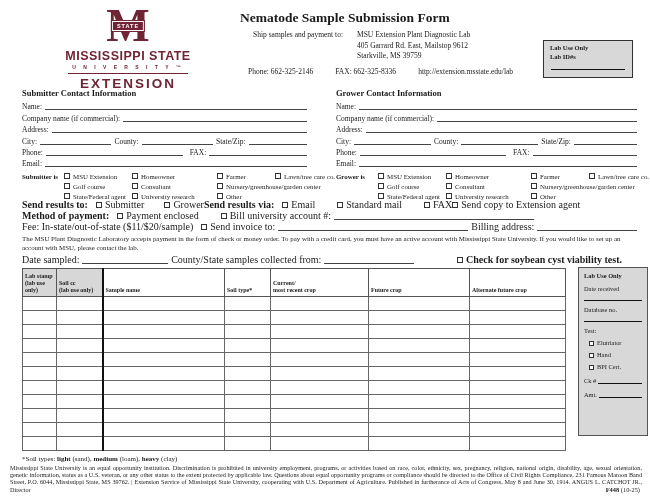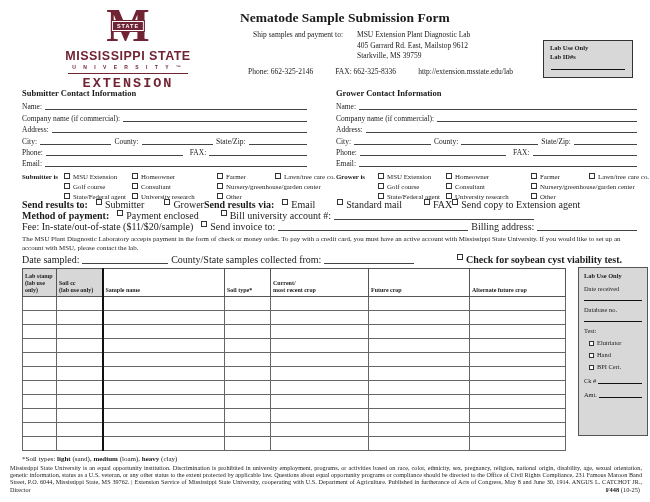--- a/index.html
+++ b/index.html
@@ -15,21 +15,21 @@
   .m-letter { font-family:"Liberation Serif", serif; font-weight:bold; font-size:46px; line-height:44px; color:#702434; }
   .m-banner {
     position:absolute; left:50%; top:17px; transform:translateX(-50%);
     background:#702434; color:#fff; border:1px solid #fff; outline:1px solid #702434;
     font-family:"Liberation Sans", sans-serif; font-size:5.5px; font-weight:bold;
     letter-spacing:1px; padding:1px 4px; line-height:6px;
   }
   .msu-name { font-family:"Liberation Sans", sans-serif; font-weight:bold; font-size:12.5px; letter-spacing:0.5px; margin-top:1px; }
   .msu-univ { font-family:"Liberation Sans", sans-serif; font-size:5px; font-weight:bold; letter-spacing:3px; margin-top:1px; }
   .logo-rule { border-top:1px solid #702434; margin:3px 26px 2px 26px; }
-  .msu-ext { font-family:Liberation Mono, monospace; font-weight:bold; font-size:13.5px; letter-spacing:2px; }
+  .msu-ext { font-family:Liberation Sans, sans-serif; font-weight:bold; font-size:13.5px; letter-spacing:2px; }
   
   .title { position:absolute; left:240px; top:10px; width:290px; font-size:13.5px; font-weight:bold; }
   .ship-block { position:absolute; left:253px; top:30px; display:flex; gap:14px; font-size:7.5px; }
   .ship-label { white-space:nowrap;text-align:right; }
   .addr-line { line-height:10.5px; }
   .phone-row { position:absolute; left:248px; top:67px; width:340px; display:flex; gap:22px; font-size:7.5px; white-space:nowrap; }
   .hdr-lab-box {
     position:absolute; left:543px; top:40px; width:90px; height:38px;
     background:#d8d8d8; border:1px solid #333; padding:3px 6px;
     font-size:6.5px; font-weight:bold; line-height:8.5px;
@@ -42,21 +42,21 @@
   .sec-head { font-size:8.5px; font-weight:bold; margin-bottom:2px; }
   .frow { display:flex; align-items:flex-end; height:11.4px; font-size:7.5px; white-space:nowrap; }
   .u { border-bottom:0.8px solid #444; height:8px; margin:0 3px 1px 3px; }
   .u.grow1 { flex:1; }
   .u.grow11 { flex:1.1; }
   .u.grow09 { flex:0.9; }
   .u.grow14 { flex:1.4; }
   .lbl { line-height:9px; }
   .ml4 { margin-left:4px; }
   
-  .cb { display:inline-flex; white-space:nowrap; }
+  .cb { display:inline-flex; align-items:center; white-space:nowrap; }
   .box { width:6px; height:6px; border:0.9px solid #333; display:inline-block; margin-right:3px; flex:none; background:#fff; }
   .roles { margin-top:3px; font-size:6.9px; }
   .role-row { display:flex; align-items:center; height:10px; }
   .role-lead { width:42px; font-weight:bold; flex:none; }
   .rc1 { width:68px; flex:none; }
   .rc2 { width:85px; flex:none; }
   .rc3 { width:58px; flex:none; }
   
   .mid-row { position:absolute; left:22px; width:618px; display:flex; align-items:flex-end; font-size:10px; white-space:nowrap; }
   .b { font-weight:bold; }

